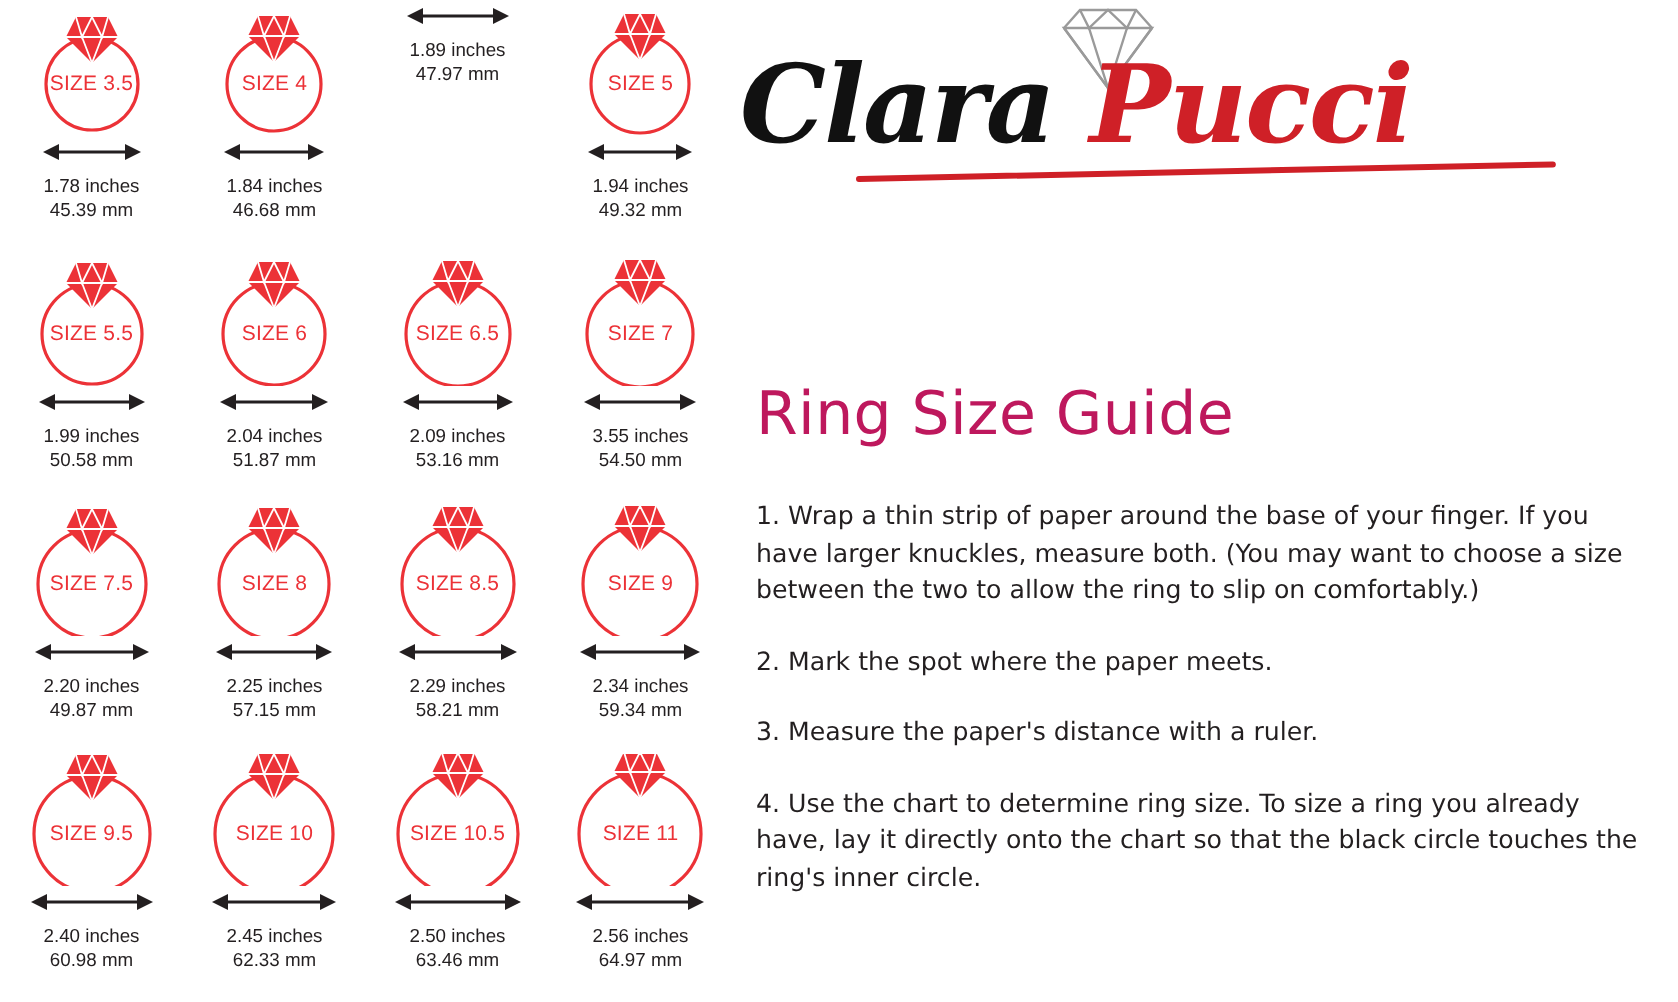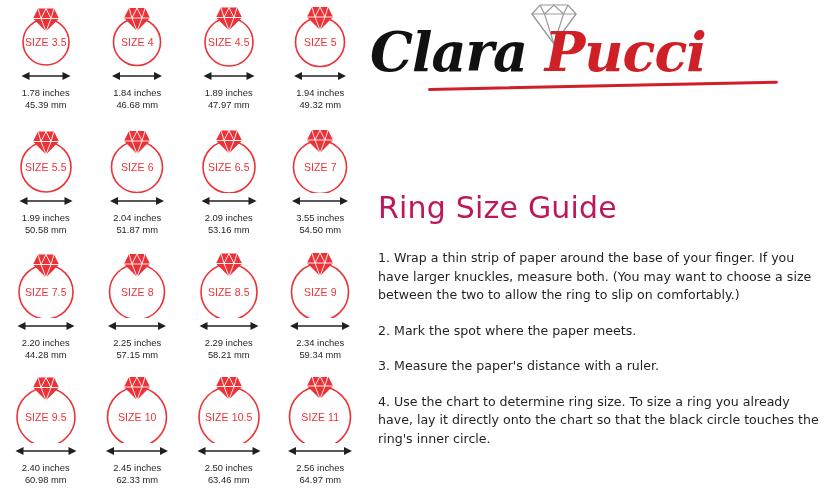--- a/index.html
+++ b/index.html
@@ -193,35 +193,20 @@
               <line x1="20" y1="7" x2="58" y2="7" stroke="#231f20" stroke-width="1.4"></line>
               <polygon points="14,7 22,3 22,11" fill="#231f20"></polygon>
               <polygon points="64,7 56,3 56,11" fill="#231f20"></polygon>
             </svg></div>
           <div class="meas">
             <div>1.84 inches</div>
             <div>46.68 mm</div>
           </div>
         </div>
         <div class="cell">
-          <div class="ring-art">
-            <svg width="86" height="66" viewBox="0 0 86 66" aria-hidden="true">
-              <circle cx="43" cy="40" r="24" fill="none" stroke="#ec3237" stroke-width="1.6"></circle>
-              <g fill="#ec3237">
-                <polygon points="30,15.5 56,15.5 43,28.5"></polygon>
-                <polygon points="30,15.5 35,5.5 51,5.5 56,15.5"></polygon>
-              </g>
-              <g stroke="#ffffff" stroke-width="0.9" fill="none">
-                <path d="M35,5.5 L38,15.5 L43,5.5 L48,15.5 L51,5.5"></path>
-                <path d="M30,15.5 L56,15.5"></path>
-                <path d="M38,15.5 L43,28.5 L48,15.5"></path>
-              </g>
-            </svg>
-            <div class="size-label" style="top: 34px;">SIZE 4.5</div>
-          </div>
           <div class="arrow"><svg width="78" height="14" viewBox="0 0 78 14" aria-hidden="true">
               <line x1="19.5" y1="7" x2="58.5" y2="7" stroke="#231f20" stroke-width="1.4"></line>
               <polygon points="13.5,7 21.5,3 21.5,11" fill="#231f20"></polygon>
               <polygon points="64.5,7 56.5,3 56.5,11" fill="#231f20"></polygon>
             </svg></div>
           <div class="meas">
             <div>1.89 inches</div>
             <div>47.97 mm</div>
           </div>
         </div>
@@ -375,21 +360,21 @@
             </svg>
             <div class="size-label" style="top: 34px;">SIZE 7.5</div>
           </div>
           <div class="arrow"><svg width="78" height="14" viewBox="0 0 78 14" aria-hidden="true">
               <line x1="16.5" y1="7" x2="61.5" y2="7" stroke="#231f20" stroke-width="1.4"></line>
               <polygon points="10.5,7 18.5,3 18.5,11" fill="#231f20"></polygon>
               <polygon points="67.5,7 59.5,3 59.5,11" fill="#231f20"></polygon>
             </svg></div>
           <div class="meas">
             <div>2.20 inches</div>
-            <div>44.28 mm</div>
+            <div>49.87 mm</div>
           </div>
         </div>
         <div class="cell">
           <div class="ring-art">
             <svg width="86" height="66" viewBox="0 0 86 66" aria-hidden="true">
               <circle cx="43" cy="40" r="27.5" fill="none" stroke="#ec3237" stroke-width="1.6"></circle>
               <g fill="#ec3237">
                 <polygon points="30,12 56,12 43,25"></polygon>
                 <polygon points="30,12 35,2 51,2 56,12"></polygon>
               </g>

